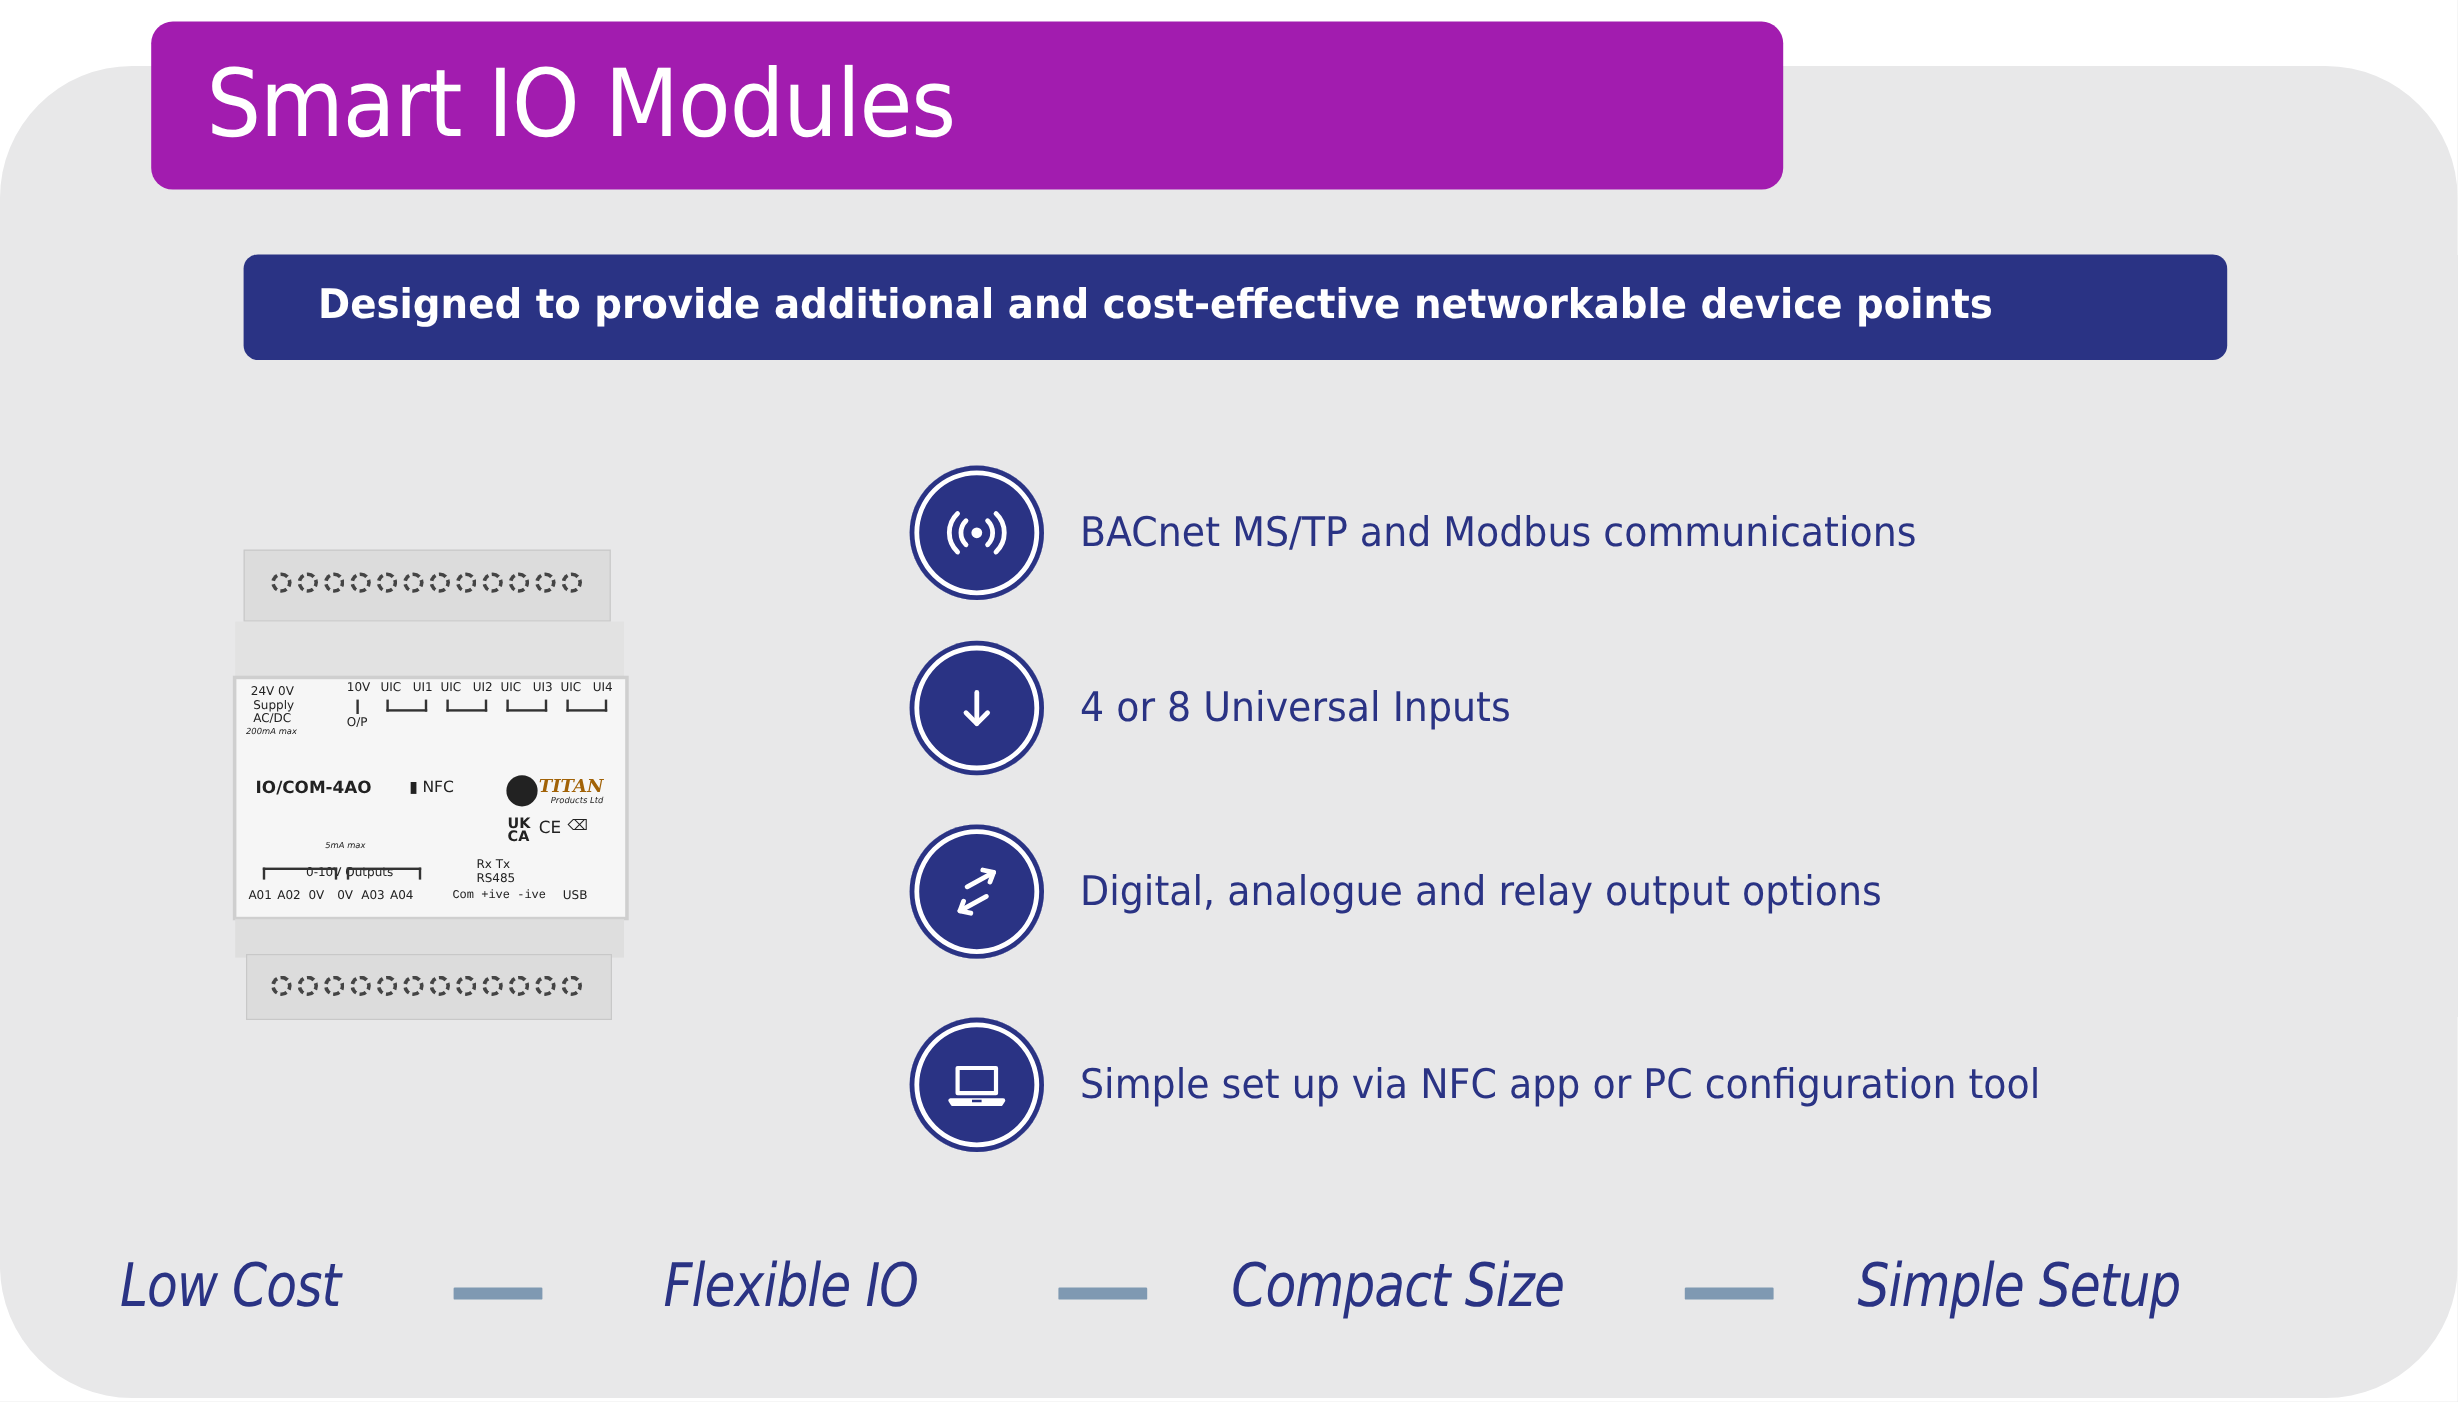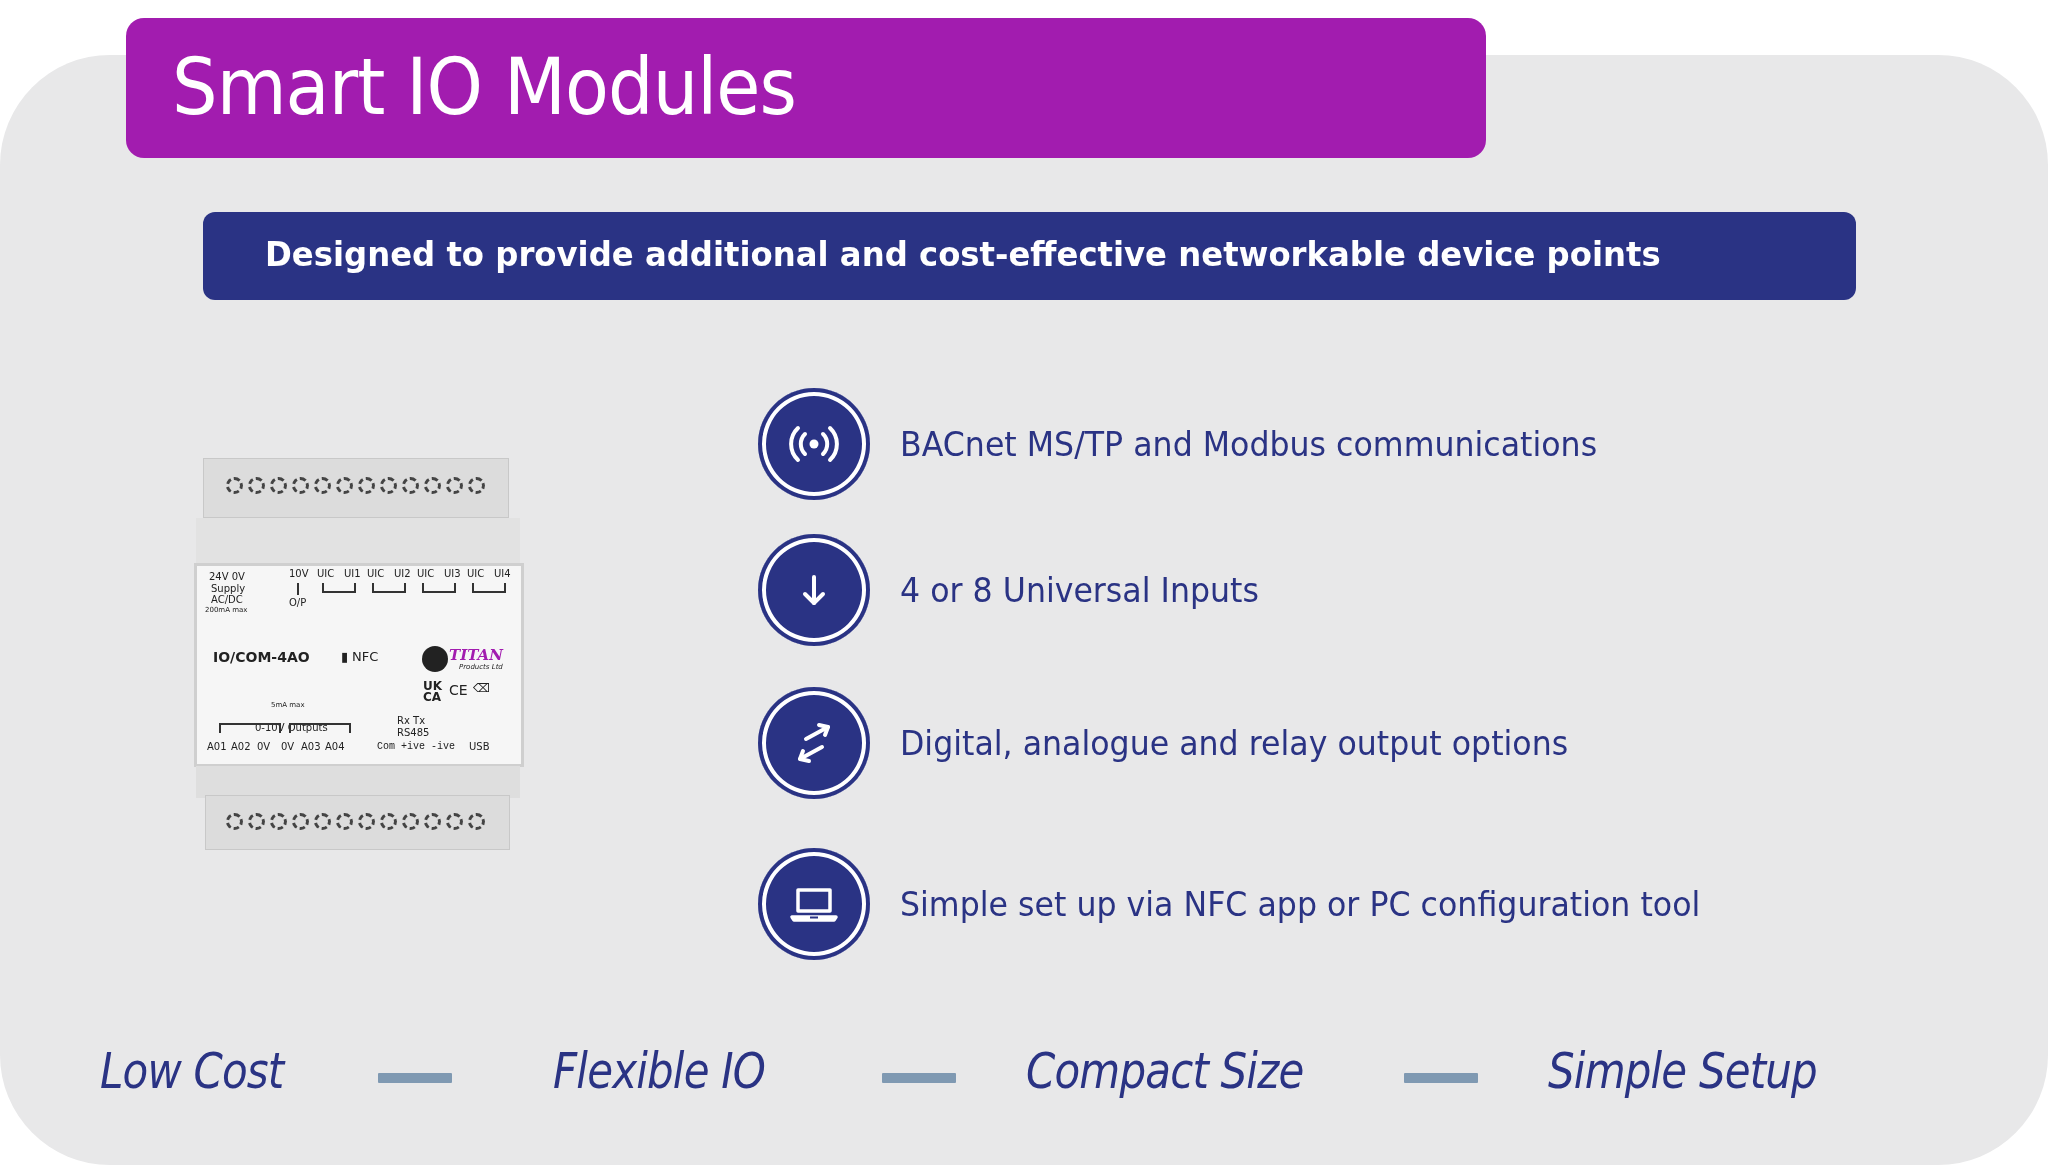--- a/index.html
+++ b/index.html
@@ -55,34 +55,34 @@
   }
   .shoulder-bot {
     position: absolute; left: 6px; top: 310px; width: 324px; height: 32px;
     background: #dedede; border-top: 1px solid #cfcfcf;
   }
   .face {
     position: absolute; left: 4px; top: 108px; width: 330px; height: 204px;
     background: #f6f6f6; border: 3px solid #cfcfcf; box-sizing: border-box;
   }
   .lbl { position: absolute; font-family: "DejaVu Sans", sans-serif; color: #222; white-space: nowrap; font-size: 10px; line-height: 1; }
-  .lbl.tiny { font-size: 7px; }
+  .lbl.tiny { font-size: 7px; font-style: italic; }
   .lbl.bold { font-weight: bold; font-size: 14px; }
   .bracket {
     position: absolute; height: 8px; border: 2px solid #333; border-top: none;
   }
   .bracket.up { border-top: 2px solid #333; border-bottom: none; }
   .pin { position: absolute; width: 2px; height: 12px; background: #333; }
   .titan-logo {
     position: absolute; width: 26px; height: 26px; border-radius: 50%;
     background: #222;
   }
   .titan-text {
     position: absolute; font-family: "DejaVu Serif", serif; font-style: italic;
-    font-weight: bold; font-size: 15px; color: #a21caf;
+    font-weight: bold; font-size: 15px; color: #a16207;
   }
 
   
   .feature { position: absolute; left: 758px; width: 1200px; height: 112px; }
   .f-icon {
     position: absolute; left: 0; top: 0; width: 112px; height: 112px;
     border-radius: 50%; background: #2a3384;
     box-shadow: inset 0 0 0 4px #2a3384, inset 0 0 0 8px #ffffff;
   }
   .f-icon svg { position: absolute; left: 26px; top: 26px; width: 60px; height: 60px; }

